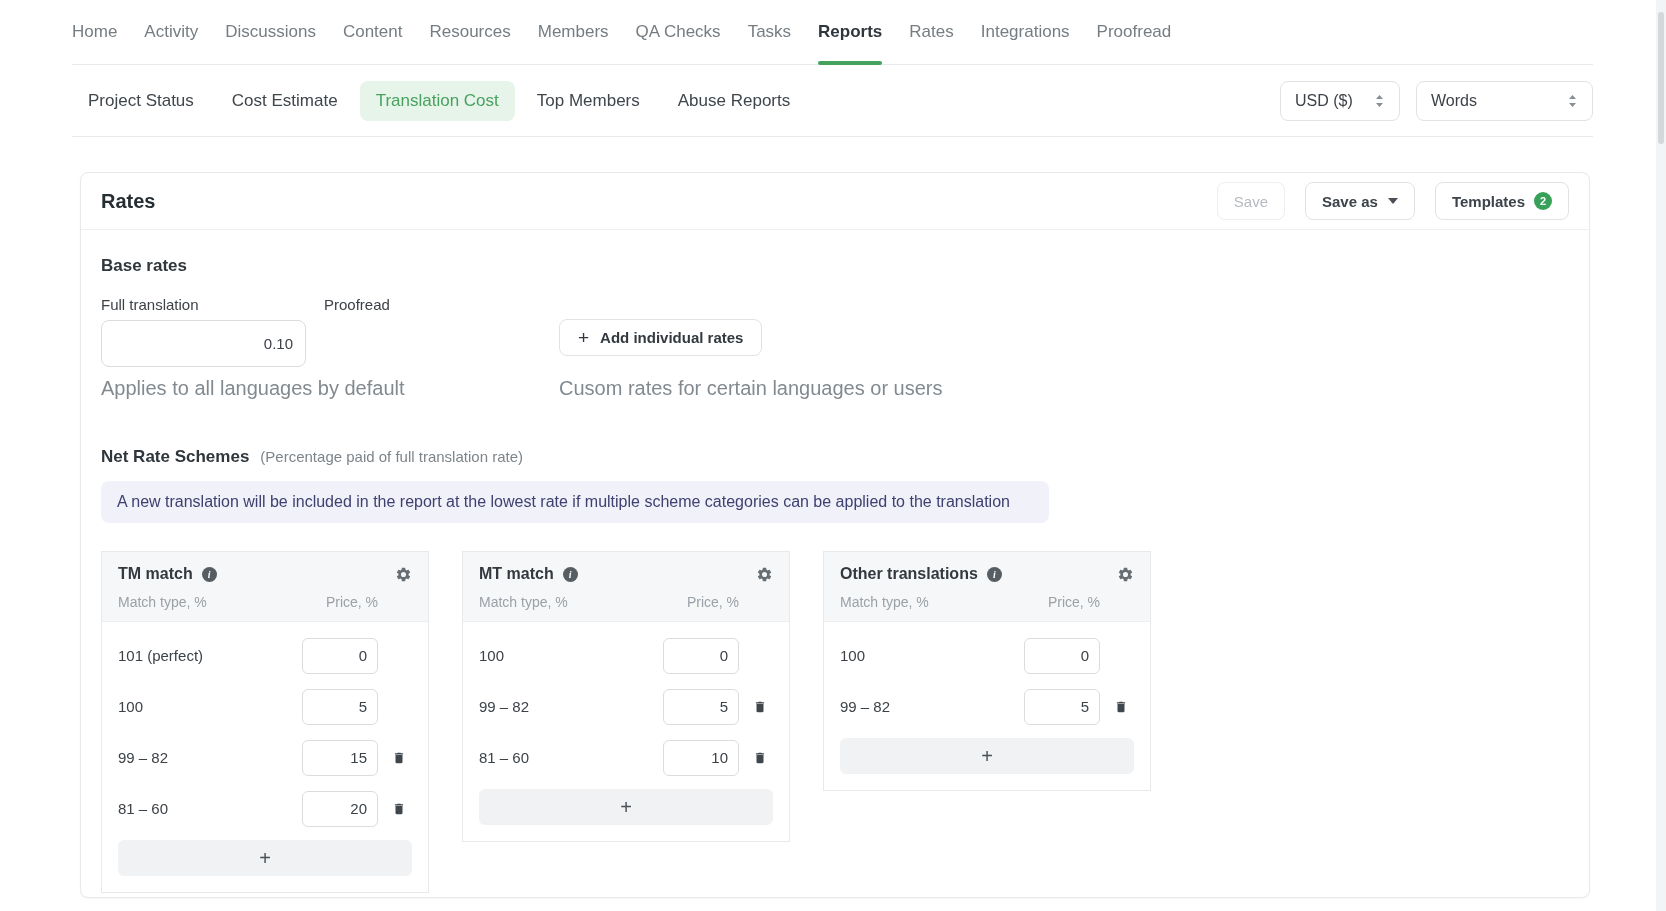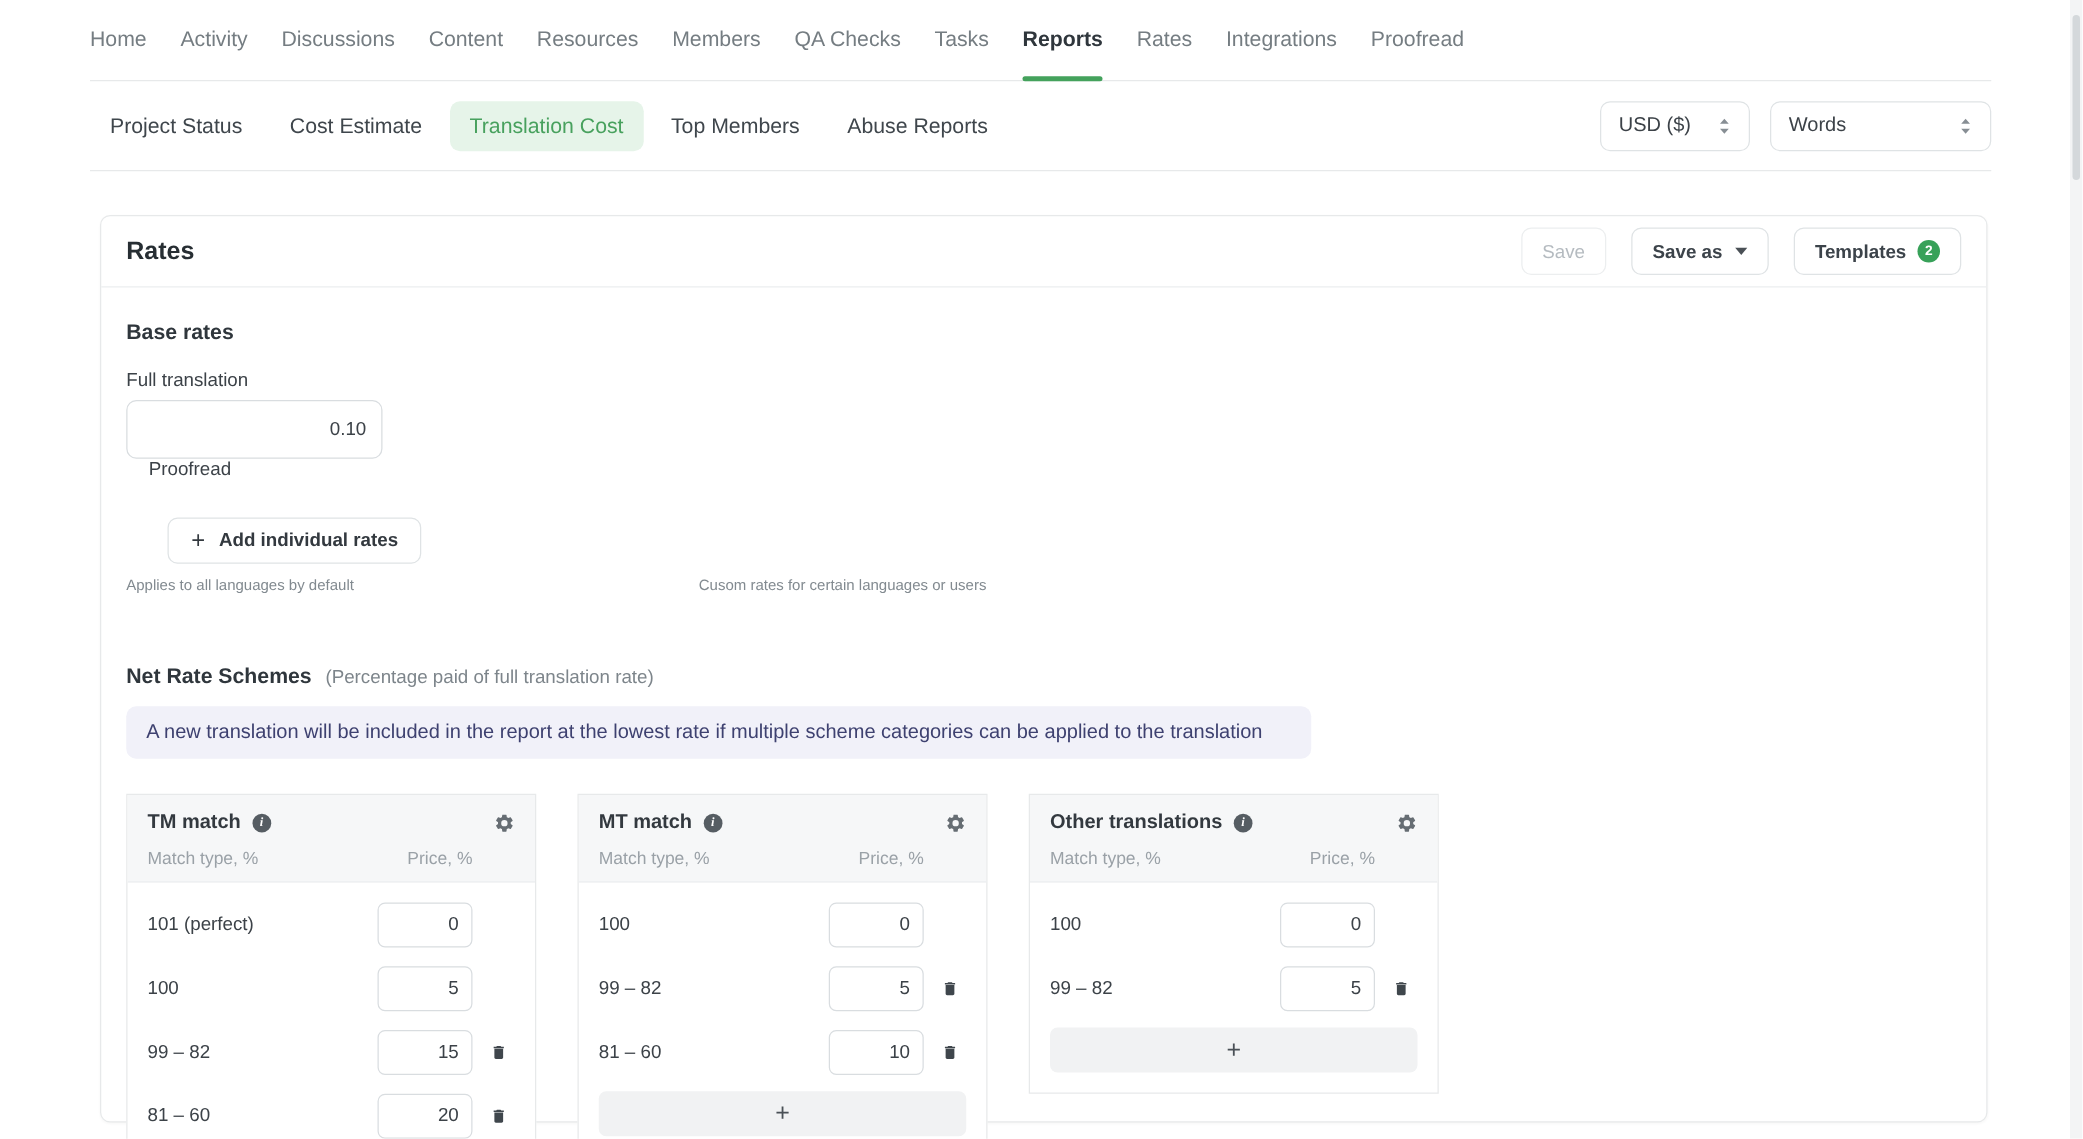--- a/index.html
+++ b/index.html
@@ -43,35 +43,35 @@
   .btn.disabled { color: #b5bbc0; border-color: #eceeef; cursor: default; font-weight: 400; }
   .btn .caret { margin-left: 10px; display: flex; }
   .badge { margin-left: 9px; width: 18px; height: 18px; border-radius: 50%;
     background: #38a159; color: #fff; font-size: 11px; font-weight: 700;
     display: flex; align-items: center; justify-content: center; }
 
   .card-body { padding: 0 20px; }
   .section-heading { font-size: 17px; font-weight: 700; color: #2f363c; }
   .base-heading { margin-top: 26px; }
 
-  .fields-row { display: flex; margin-top: 20px; align-items: flex-start; flex-direction: column; }
+  .fields-row { display: flex; margin-top: 20px; align-items: flex-start; }
   .field { display: flex; flex-direction: column; }
   .field .flabel { font-size: 15px; color: #3c4248; margin-bottom: 7px; }
   .rate-input { height: 47px; border: 1px solid #d9dde0; border-radius: 8px;
     text-align: right; padding: 0 12px; font-size: 15px; color: #3c4248;
     font-family: "Liberation Sans", sans-serif; outline: none; background: #fff; }
   .field.full { width: 205px; }
   .field.proof { width: 202px; margin-left: 18px; }
   .add-individual { margin-left: 33px; margin-top: 23px; height: 37px;
     border: 1px solid #dfe3e5; border-radius: 8px; background: #fff; display: flex;
     align-items: center; padding: 0 18px; font-size: 15px; font-weight: 600;
     color: #33393f; cursor: pointer; }
   .add-individual .plus { font-size: 19px; font-weight: 400; margin-right: 11px; color: #33393f; }
 
-  .helpers { position: relative; height: 18px; margin-top: 10px; font-size: 12px; color: #828a90; }
+  .helpers { position: relative; height: 18px; margin-top: 10px; font-size: 20px; color: #828a90; }
   .helpers .h1 { position: absolute; left: 0; top: 0; }
   .helpers .h2 { position: absolute; left: 458px; top: 0; }
 
   .net-heading-row { margin-top: 52px; display: flex; align-items: baseline; gap: 11px; }
   .net-sub { font-size: 15px; color: #7d858b; }
 
   .banner { margin-top: 14px; width: 948px; height: 42px; background: #f1f1f9;
     border-radius: 8px; display: flex; align-items: center; padding: 0 16px;
     font-size: 16px; color: #3e4170; }
 

